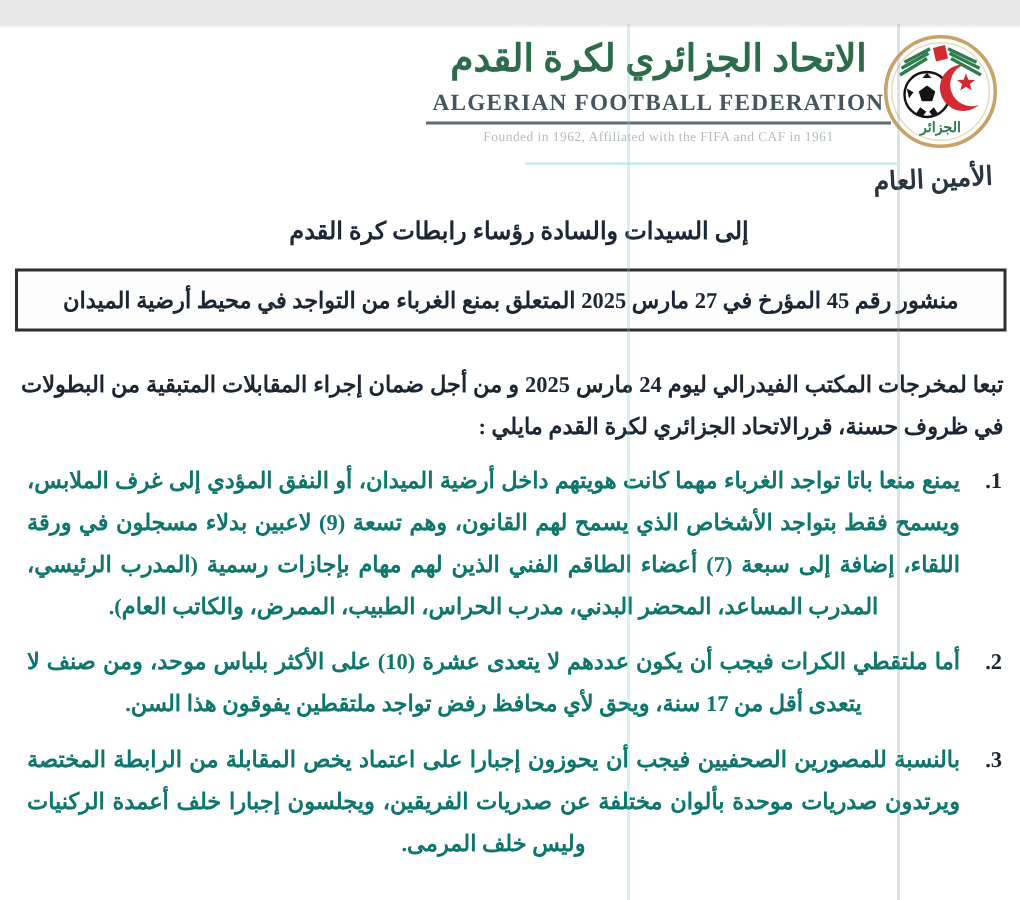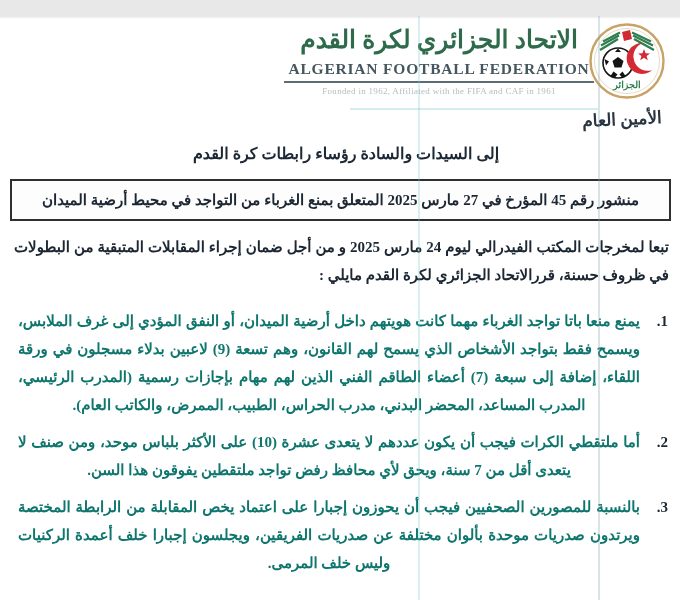--- a/index.html
+++ b/index.html
@@ -49,21 +49,21 @@
     direction:rtl; font-size:16px; font-weight:bold; color:#1d2836;padding-left:12px;
   }
   .subject-box {
     position:absolute; top:163px; left:10px; right:9px; height:42px;
     border:2px solid #2f2f2f; background:#fdfdfd;
     display:flex; align-items:center; justify-content:center;
     direction:rtl; font-size:15px; font-weight:bold; color:#1c2733;
     white-space:nowrap; overflow:hidden;
   }
   .intro {
-    position:absolute; top:217px; left:14px; right:11px;
+    position:absolute; top:227px; left:14px; right:11px;
     direction:rtl; text-align:justify; text-align-last:right;
     font-size:15px; font-weight:bold; color:#1c2733; line-height:28px;
   }
   .items {
     position:absolute; top:291px; left:18px; right:12px;
   }
   .item { display:flex; direction:rtl; margin-bottom:9px; }
   .item-num {
     flex:0 0 26px; direction:rtl; text-align:right;
     font-size:15px; font-weight:bold; color:#1c2733; line-height:28px;
@@ -129,21 +129,21 @@
 
   <div class="intro">تبعا لمخرجات المكتب الفيدرالي ليوم 24 مارس 2025 و من أجل ضمان إجراء المقابلات المتبقية من البطولات في ظروف حسنة، قررالاتحاد الجزائري لكرة القدم مايلي :</div>
 
   <div class="items">
     <div class="item">
       <div class="item-num">1.</div>
       <div class="item-text">يمنع منعا باتا تواجد الغرباء مهما كانت هويتهم داخل أرضية الميدان، أو النفق المؤدي إلى غرف الملابس، ويسمح فقط بتواجد الأشخاص الذي يسمح لهم القانون، وهم تسعة (9) لاعبين بدلاء مسجلون في ورقة اللقاء، إضافة إلى سبعة (7) أعضاء الطاقم الفني الذين لهم مهام بإجازات رسمية (المدرب الرئيسي، المدرب المساعد، المحضر البدني، مدرب الحراس، الطبيب، الممرض، والكاتب العام).</div>
     </div>
     <div class="item">
       <div class="item-num">2.</div>
-      <div class="item-text">أما ملتقطي الكرات فيجب أن يكون عددهم لا يتعدى عشرة (10) على الأكثر بلباس موحد، ومن صنف لا يتعدى أقل من 7 سنة، ويحق لأي محافظ رفض تواجد ملتقطين يفوقون هذا السن.</div>
+      <div class="item-text">أما ملتقطي الكرات فيجب أن يكون عددهم لا يتعدى عشرة (10) على الأكثر بلباس موحد، ومن صنف لا يتعدى أقل من 17 سنة، ويحق لأي محافظ رفض تواجد ملتقطين يفوقون هذا السن.</div>
     </div>
     <div class="item">
       <div class="item-num">3.</div>
       <div class="item-text">بالنسبة للمصورين الصحفيين فيجب أن يحوزون إجبارا على اعتماد يخص المقابلة من الرابطة المختصة ويرتدون صدريات موحدة بألوان مختلفة عن صدريات الفريقين، ويجلسون إجبارا خلف أعمدة الركنيات وليس خلف المرمى.</div>
     </div>
 
   </div>
 
 </div>
 

